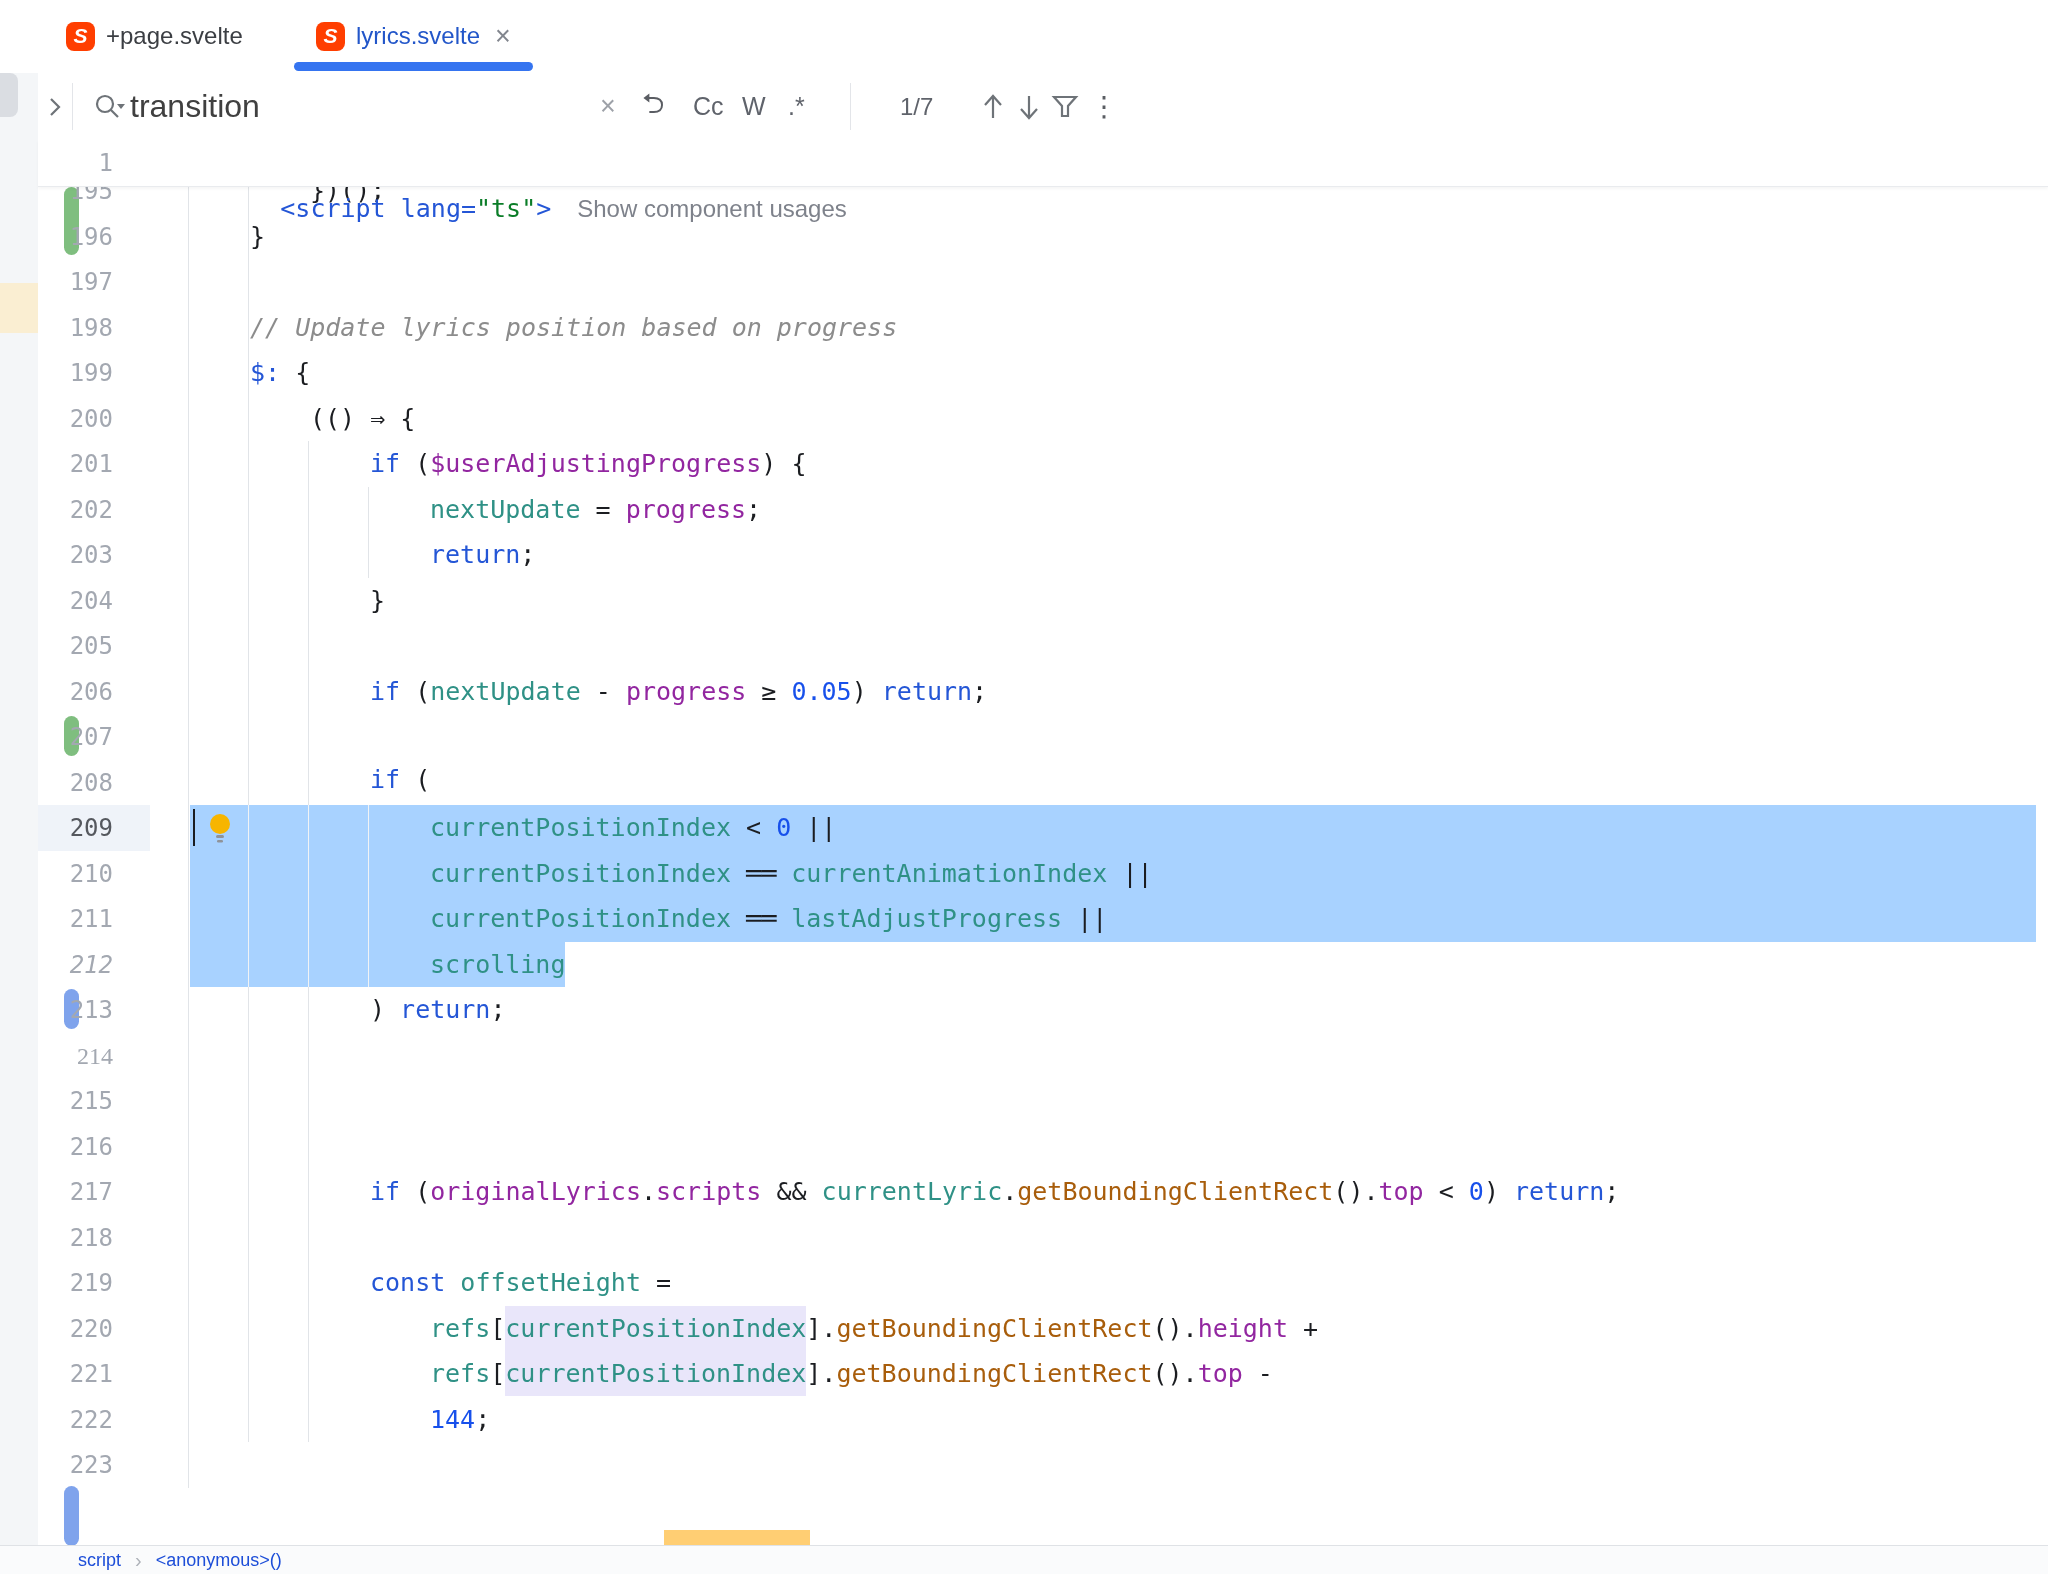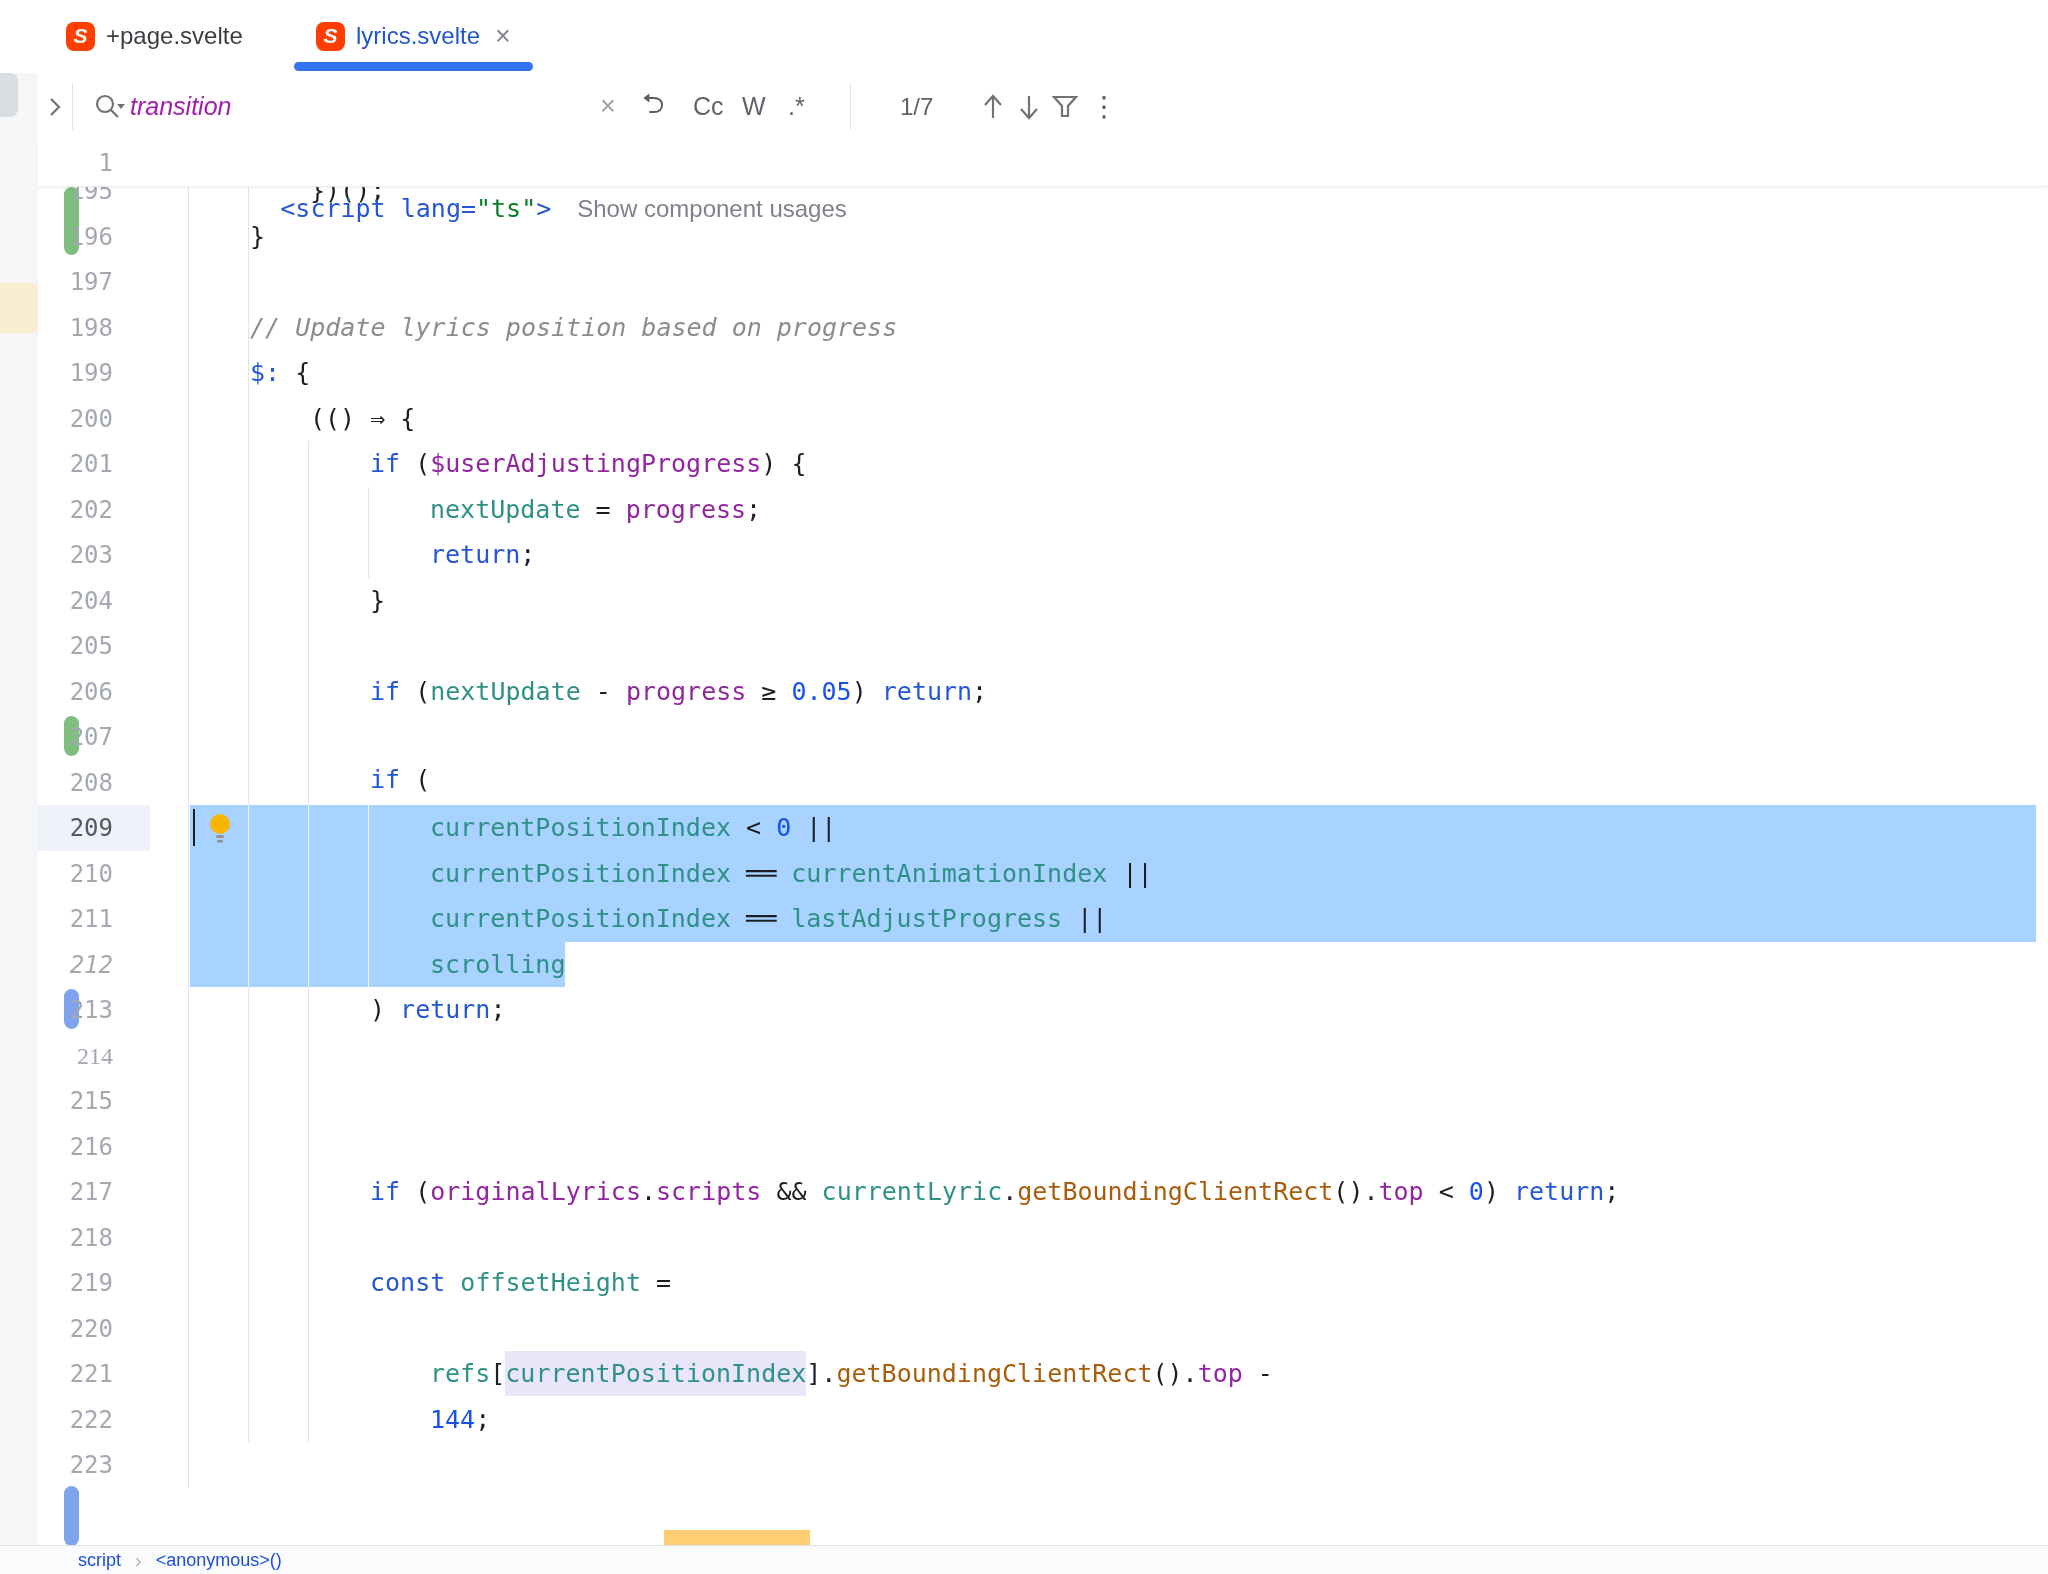--- a/index.html
+++ b/index.html
@@ -19,21 +19,21 @@
   .tab-underline{position:absolute;left:256px;width:239px;top:62px;height:9px;border-radius:5px;background:#3574F0;}
   .svelte-ico{width:29px;height:29px;background:#FF3E00;border-radius:8px;color:#fff;
               font-weight:bold;font-style:italic;font-size:21px;display:flex;align-items:center;justify-content:center;}
   .tab-close{font-size:27px;color:#82868E;line-height:20px;margin-left:4px;}
 
   
   .searchrow{position:absolute;left:38px;right:0;top:73px;height:67px;background:#fff;border-bottom:1px solid #D8DBE0;}
   .sr-sep{position:absolute;top:10px;height:47px;width:1px;background:#E3E5E9;}
   .sr-item{position:absolute;top:0;height:67px;display:flex;align-items:center;color:#5A5D63;}
   .sr-toggle{font-size:25px;color:#5F636B;}
-  .sr-query{font-size:25px;color:#a21caf;font-style:italic;}
+  .sr-query{font-size:32px;color:#404040;}
   .sr-count{font-size:24px;color:#5F636B;}
   .icon-svg{stroke:#6E7378;fill:none;stroke-width:2.2;}
 
   
   .sticky{position:absolute;left:38px;right:0;top:140px;height:46px;background:#fff;z-index:10;
           border-bottom:1px solid #E9EBEE;box-shadow:0 2px 3px rgba(0,0,0,0.04);}
   .sticky .ln{top:0;}
   .sticky .code-text{top:0;}
 
   
@@ -187,20 +187,21 @@
       <div class="code-text" style="left: 332px; top: 847px;"><span class="tk-d">) </span><span class="tk-k">return</span><span class="tk-d">;</span></div>
       <div class="ln" style="top: 892.5px; font-family: Liberation Serif, serif;">214</div>
       <div class="ln" style="top: 938px;">215</div>
       <div class="ln" style="top: 983.5px;">216</div>
       <div class="ln" style="top: 1029px;">217</div>
       <div class="code-text" style="left: 332px; top: 1029px;"><span class="tk-k">if</span><span class="tk-d"> (</span><span class="tk-p">originalLyrics</span><span class="tk-d">.</span><span class="tk-p">scripts</span><span class="tk-d"> &amp;&amp; </span><span class="tk-t">currentLyric</span><span class="tk-d">.</span><span class="tk-m">getBoundingClientRect</span><span class="tk-d">().</span><span class="tk-p">top</span><span class="tk-d"> &lt; </span><span class="tk-n">0</span><span class="tk-d">) </span><span class="tk-k">return</span><span class="tk-d">;</span></div>
       <div class="ln" style="top: 1074.5px;">218</div>
       <div class="ln" style="top: 1120px;">219</div>
       <div class="code-text" style="left: 332px; top: 1120px;"><span class="tk-k">const</span><span class="tk-d"> </span><span class="tk-t">offsetHeight</span><span class="tk-d"> =</span></div>
       <div class="ln" style="top: 1165.5px;">220</div>
+      <div class="code-text" style="left: 392px; top: 1165.5px;"><span class="tk-t">refs</span><span class="tk-d">[</span><span class="tk-th">currentPositionIndex</span><span class="tk-d">].</span><span class="tk-m">getBoundingClientRect</span><span class="tk-d">().</span><span class="tk-p">height</span><span class="tk-d"> +</span></div>
       <div class="ln" style="top: 1211px;">221</div>
       <div class="code-text" style="left: 392px; top: 1211px;"><span class="tk-t">refs</span><span class="tk-d">[</span><span class="tk-th">currentPositionIndex</span><span class="tk-d">].</span><span class="tk-m">getBoundingClientRect</span><span class="tk-d">().</span><span class="tk-p">top</span><span class="tk-d"> -</span></div>
       <div class="ln" style="top: 1256.5px;">222</div>
       <div class="code-text" style="left: 392px; top: 1256.5px;"><span class="tk-n">144</span><span class="tk-d">;</span></div>
       <div class="ln" style="top: 1302px;">223</div>
       <div class="caret" style="left: 155px; top: 669px; height: 37px;"></div>
       <div class="" style="position: absolute; left: 169px; top: 671px;"><svg width="26" height="34" viewBox="0 0 26 34">
           <circle cx="13" cy="13" r="10" fill="#F7B500"></circle>
           <rect x="9" y="24" width="8" height="3" rx="1.5" fill="#8F9399"></rect>
           <rect x="10" y="29" width="6" height="2.6" rx="1.3" fill="#8F9399"></rect>

